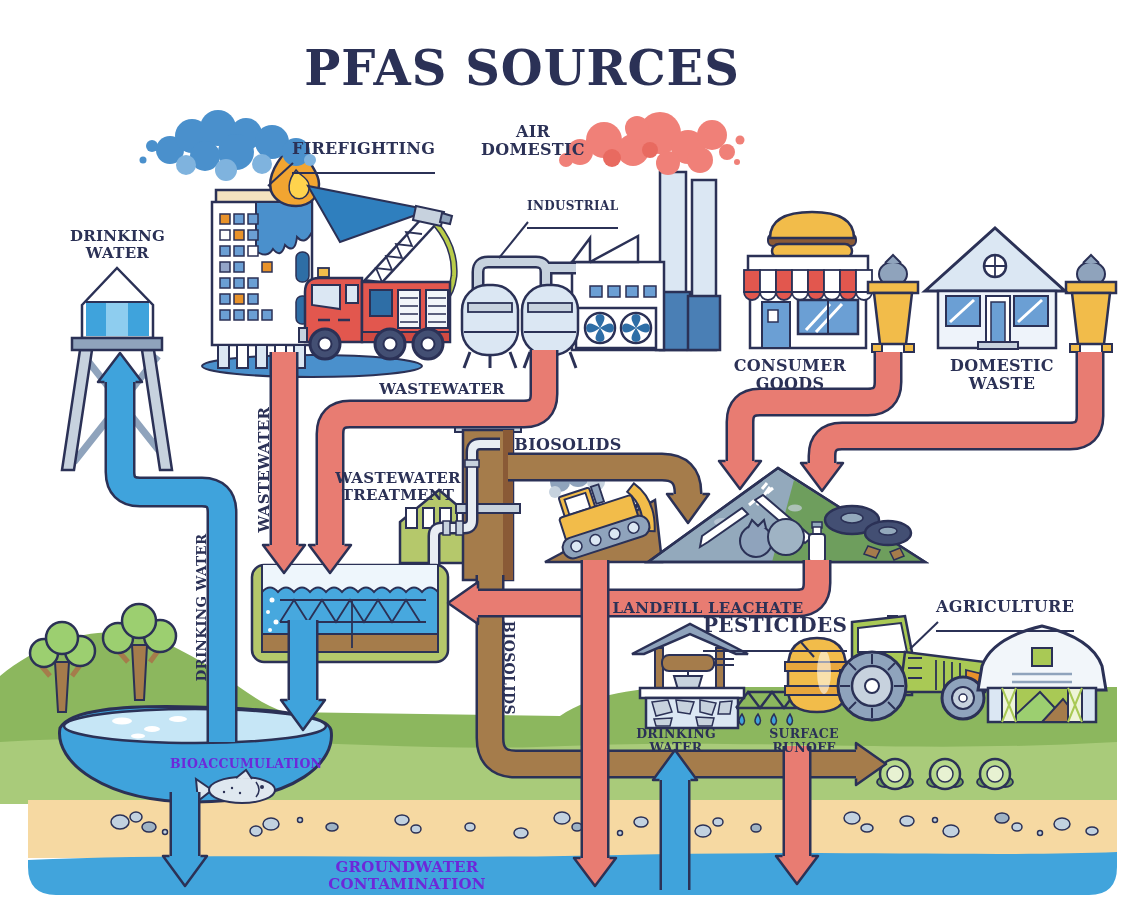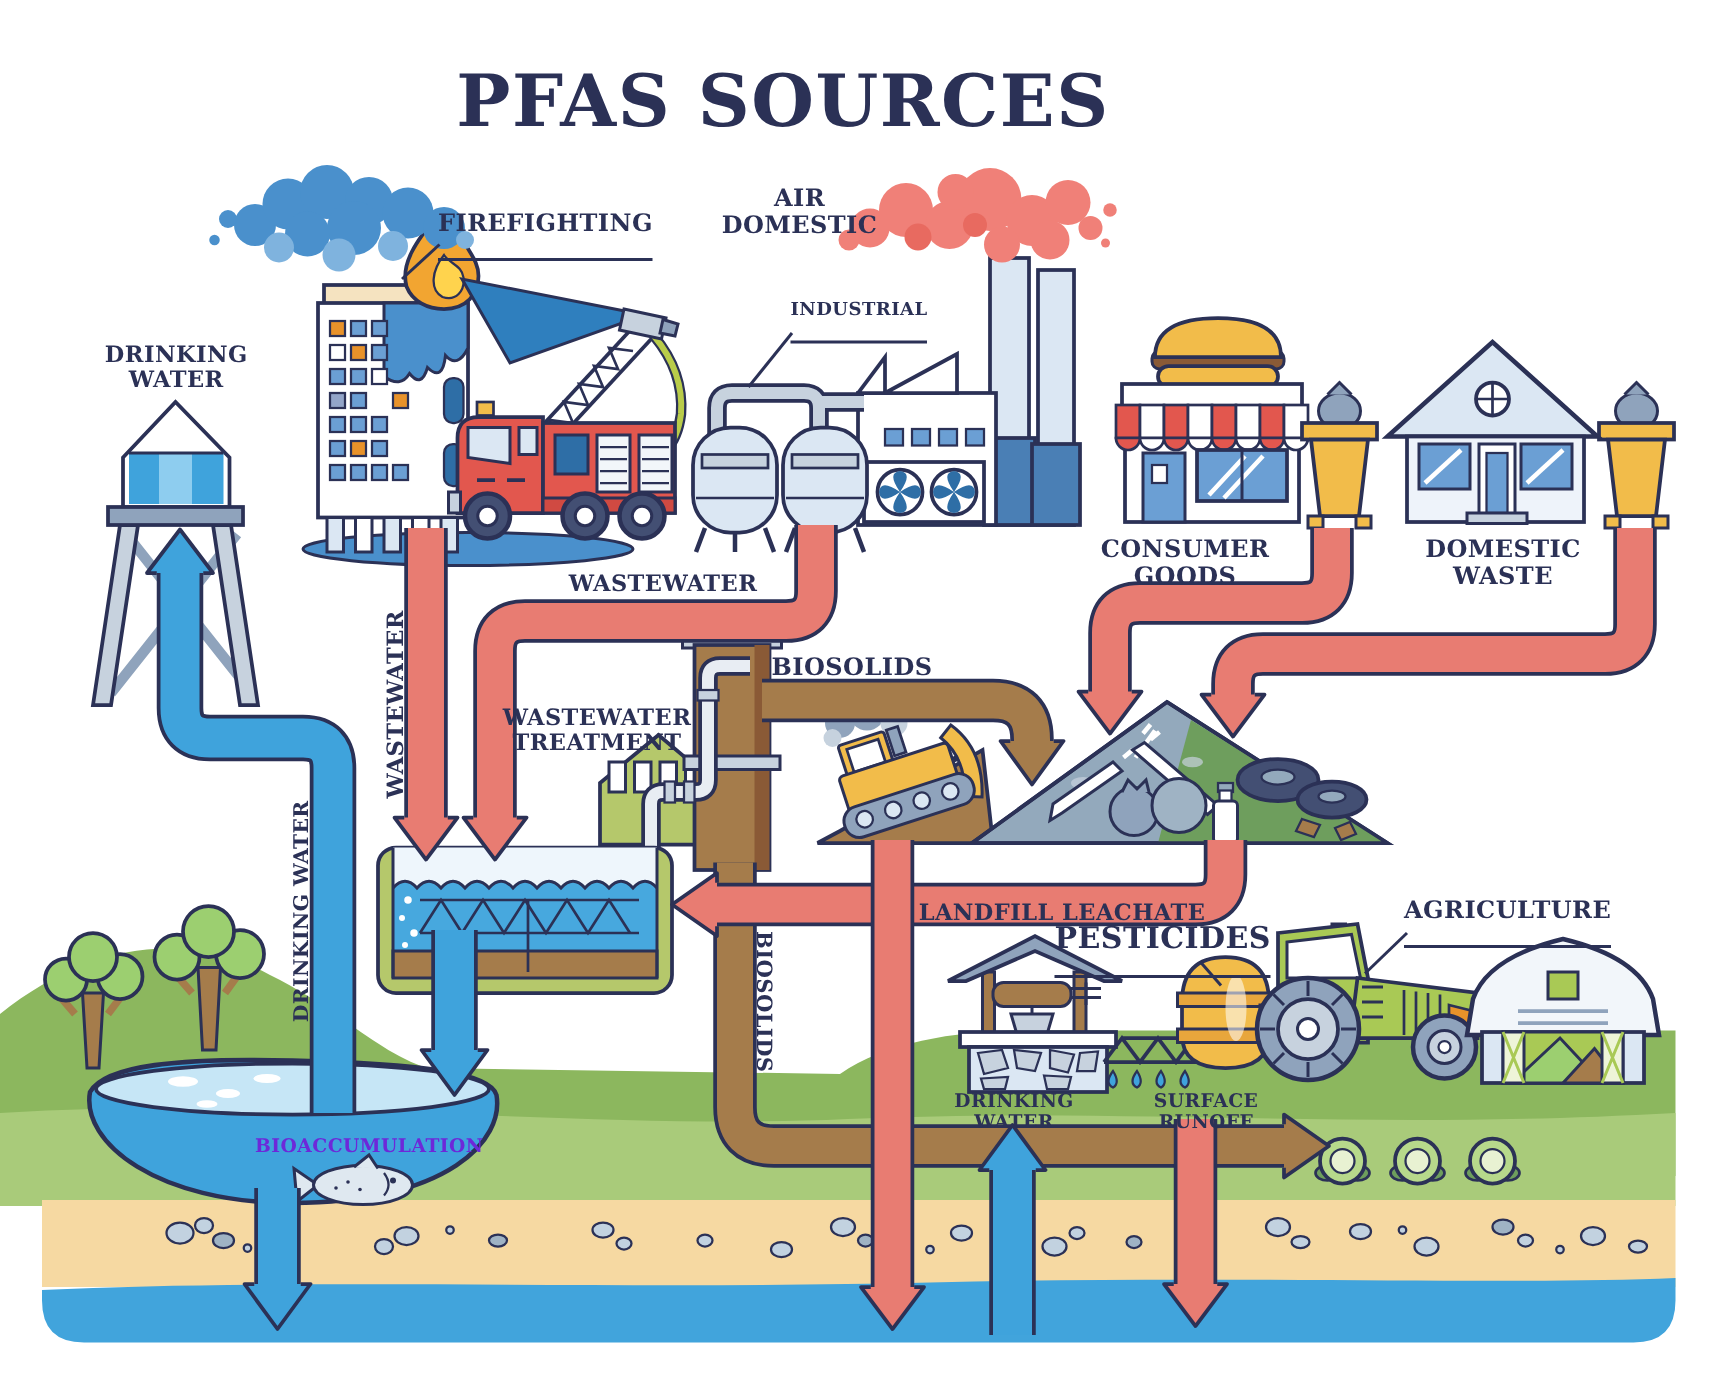--- a/index.html
+++ b/index.html
@@ -607,14 +607,15 @@
 <div class="lbl ul" style="left:703px;top:614px;font-size:20px;">PESTICIDES</div>
 
 <div class="lbl ul" style="left:936px;top:598px;font-size:16px;">AGRICULTURE</div>
 
 <div class="lbl white" style="left:170px;top:757px;width:150px;font-size:12.5px;">BIOACCUMULATION</div>
 
 <div class="lbl" style="left:612px;top:727px;width:128px;font-size:12.5px;">DRINKING WATER</div>
 
 <div class="lbl" style="left:744px;top:727px;width:120px;font-size:12.5px;">SURFACE RUNOFF</div>
 
+<div class="lbl white" style="left:262px;top:859px;width:290px;font-size:15px;">GROUNDWATER CONTAMINATION</div>
 
 </div>
 
 </body></html>

